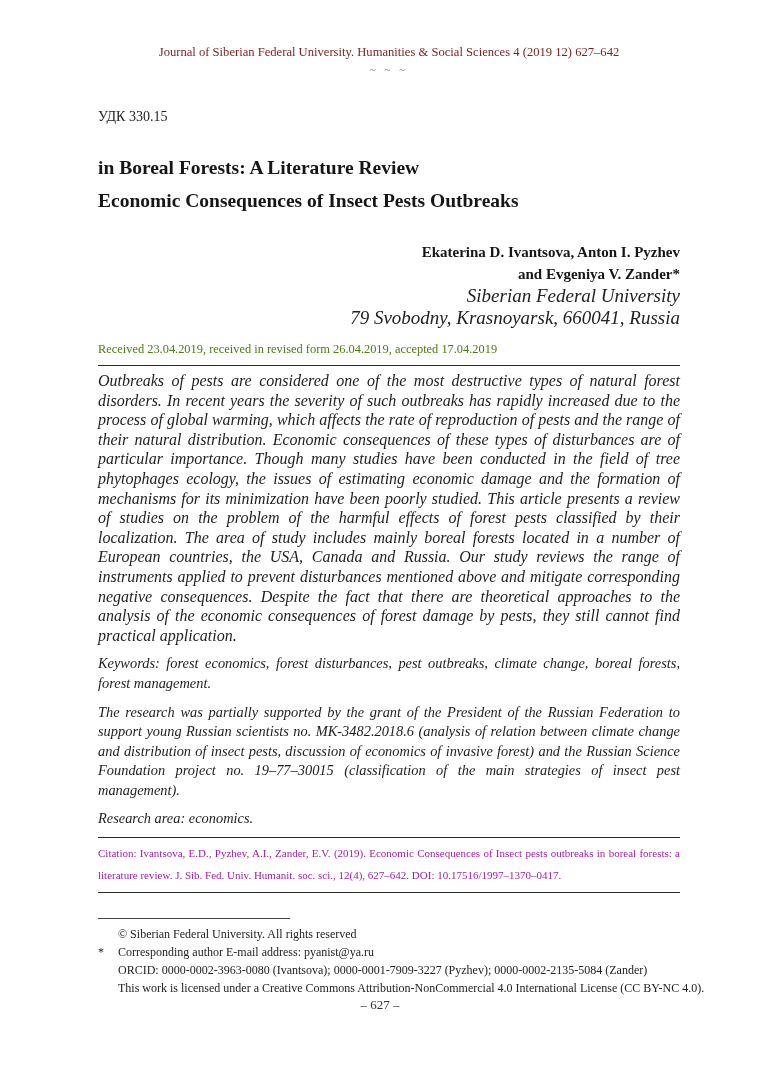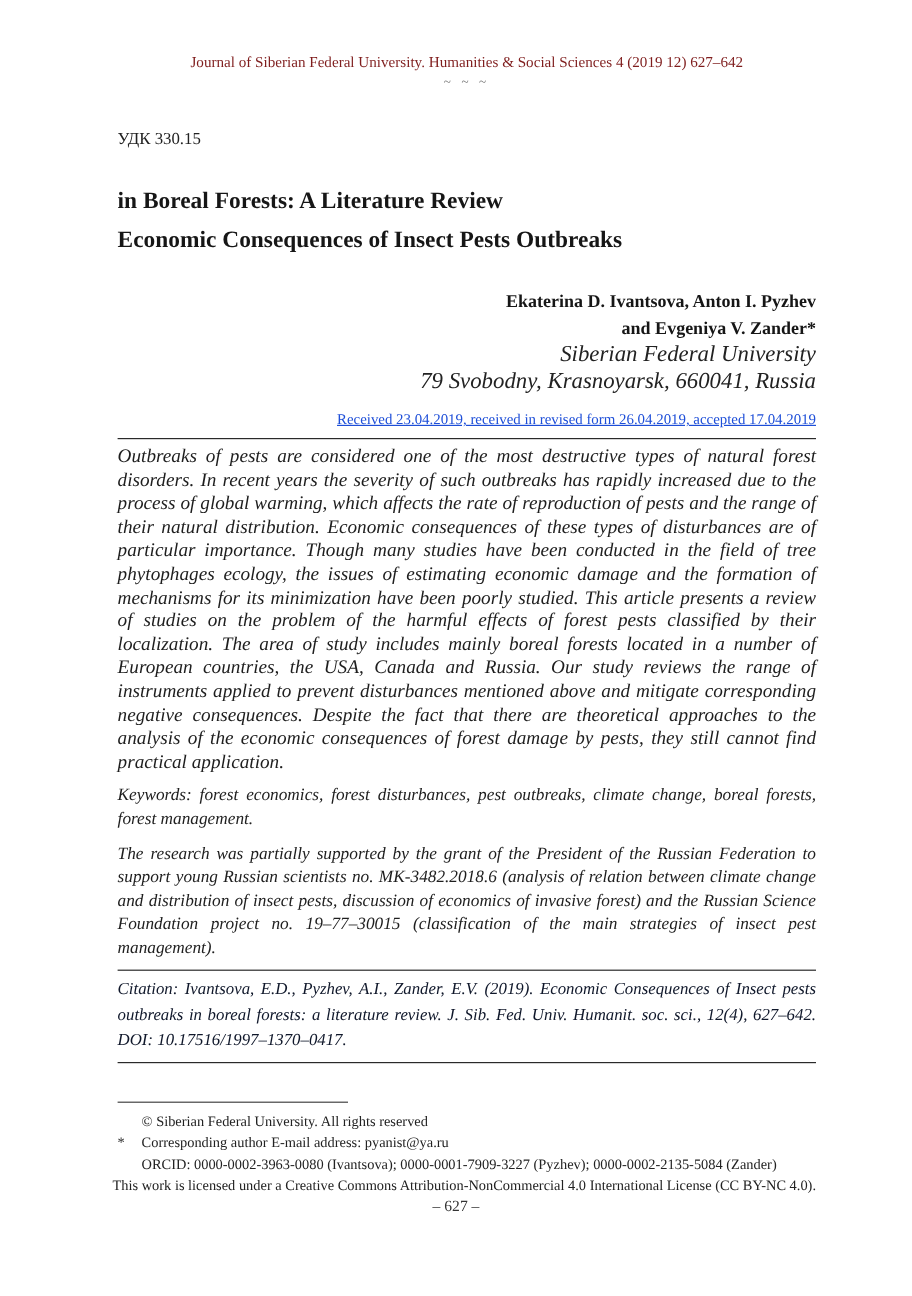--- a/index.html
+++ b/index.html
@@ -60,24 +60,23 @@
   }
   .affiliation {
     text-align: right;
     font-style: italic;
     font-size: 19px;
     line-height: 22px;
     color: #222222;
   }
   .received {
     margin-top: 13px;
-    text-align: right;
+    text-align: left;
     font-size: 12.4px;
-    color: #1d4ed8;
-    text-decoration: underline;
+    color: #4d7c0f;
   }
   .rule {
     border: none;
     border-top: 1.4px solid #2a2a2a;
     margin: 0;
   }
   .rule-top { margin-top: 8px; }
   .abstract {
     margin-top: 5px;
     font-style: italic;
@@ -90,25 +89,24 @@
     margin-top: 9px;
     font-style: italic;
     font-size: 14.4px;
     line-height: 19.6px;
     text-align: justify;
     color: #1e1e1e;
   }
   .rule-cite-top { margin-top: 8px; }
   .citation {
     margin-top: 5px;
-    font-size: 14px;
+    font-size: 11px;
     line-height: 21.5px;
     text-align: justify;
-    color: #0f172a;
-    font-style: italic;
+    color: #a21caf;
   }
   .rule-cite-bottom { margin-top: 6px; }
   .footnote-block {
     position: absolute;
     left: 98px;
     width: 582px;
     top: 918px;
   }
   .footnote-sep {
     border: none;
@@ -118,21 +116,20 @@
   }
   .footnotes {
     margin-top: 6px;
     font-size: 12px;
     line-height: 18px;
     color: #222222;
   }
   .fn-row {
     display: flex;
     align-items: flex-start;
-    justify-content: flex-end;
   }
   .fn-marker {
     flex: 0 0 20px;
     font-size: 12px;
   }
   .fn-text {
     flex: 1 1 auto;
     white-space: nowrap;
   }
   .page-number {
@@ -174,20 +171,21 @@
     <div class="received">Received 23.04.2019, received in revised form 26.04.2019, accepted 17.04.2019</div>
 
     <hr class="rule rule-top">
 
     <div class="abstract">Outbreaks of pests are considered one of the most destructive types of natural forest disorders. In recent years the severity of such outbreaks has rapidly increased due to the process of global warming, which affects the rate of reproduction of pests and the range of their natural distribution. Economic consequences of these types of disturbances are of particular importance. Though many studies have been conducted in the field of tree phytophages ecology, the issues of estimating economic damage and the formation of mechanisms for its minimization have been poorly studied. This article presents a review of studies on the problem of the harmful effects of forest pests classified by their localization. The area of study includes mainly boreal forests located in a number of European countries, the USA, Canada and Russia. Our study reviews the range of instruments applied to prevent disturbances mentioned above and mitigate corresponding negative consequences. Despite the fact that there are theoretical approaches to the analysis of the economic consequences of forest damage by pests, they still cannot find practical application.</div>
 
     <div class="para">Keywords: forest economics, forest disturbances, pest outbreaks, climate change, boreal forests, forest management.</div>
 
     <div class="para">The research was partially supported by the grant of the President of the Russian Federation to support young Russian scientists no. MK-3482.2018.6 (analysis of relation between climate change and distribution of insect pests, discussion of economics of invasive forest) and the Russian Science Foundation project no. 19–77–30015 (classification of the main strategies of insect pest management).</div>
 
+    <div class="para">Research area: economics.</div>
 
     <hr class="rule rule-cite-top">
 
     <div class="citation">Citation: Ivantsova, E.D., Pyzhev, A.I., Zander, E.V. (2019). Economic Consequences of Insect pests outbreaks in boreal forests: a literature review. J. Sib. Fed. Univ. Humanit. soc. sci., 12(4), 627–642. DOI: 10.17516/1997–1370–0417.</div>
 
     <hr class="rule rule-cite-bottom">
 
   </div>
 
   <div class="footnote-block">

